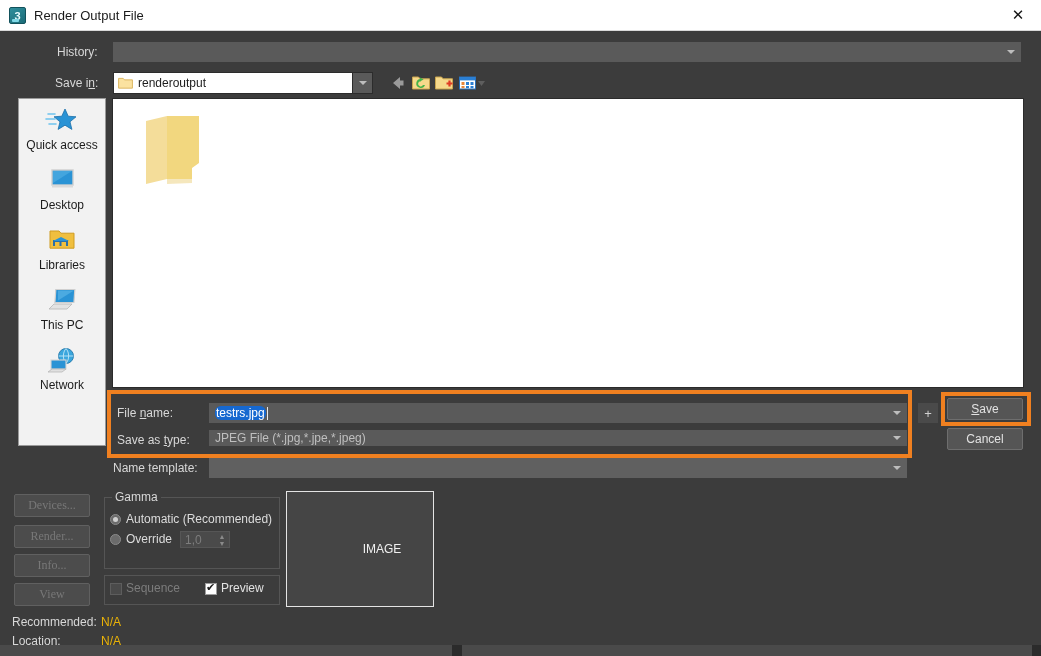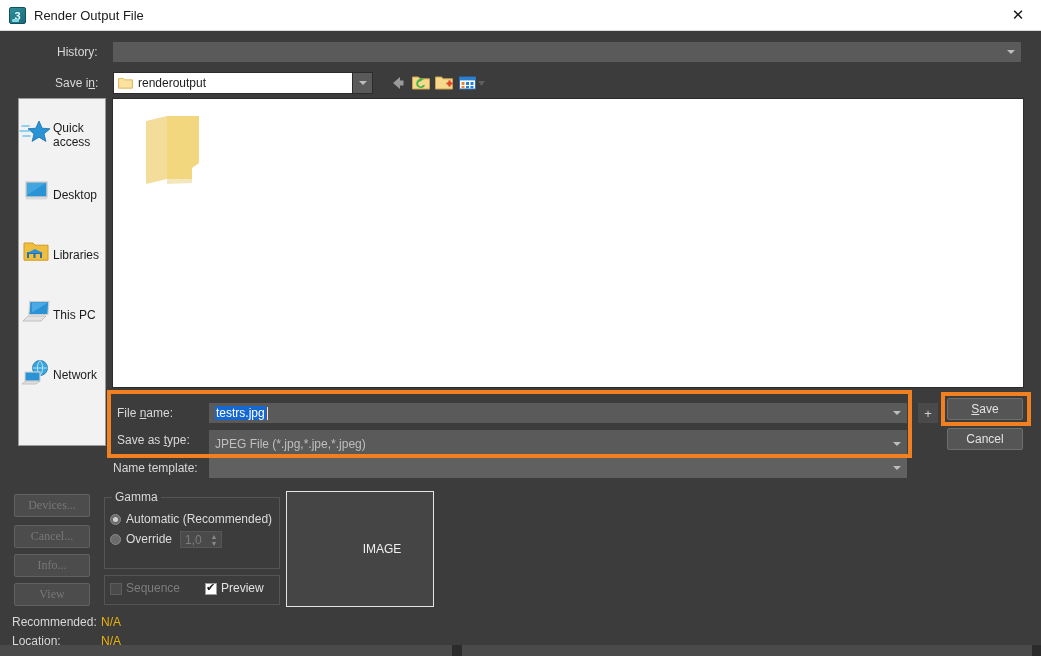--- a/index.html
+++ b/index.html
@@ -78,44 +78,44 @@
   
   .tbicon{ position:absolute; top:73px; width:20px; height:20px; cursor:pointer; }
 
   
   .places{
     position:absolute; left:18px; top:98px; width:88px; height:348px;
     background:#f2f2f2; border:1px solid #9a9a9a;
   }
   .place{
     position:relative; height:60px; width:100%;
-    display:flex; flex-direction:row; align-items:center; justify-content:flex-start;
+    display:flex; flex-direction:column; align-items:center; justify-content:flex-start;
     padding-top:8px; cursor:pointer;
   }
   .place .plabel{ color:#1b1b1b; font-size:12px; margin-top:3px; }
   .place .pic{ width:34px; height:28px; position:relative; }
 
   
   .filelist{
     position:absolute; left:112px; top:98px; width:912px; height:290px;
     background:#ffffff; border:1px solid #2b2b2b;
   }
   .big-folder{ position:absolute; left:30px; top:14px; width:62px; height:74px; }
 
   
   #filename-row-label{ position:absolute; left:117px; top:406px; }
   #savetype-row-label{ position:absolute; left:117px; top:433px; }
   #nametpl-row-label{ position:absolute; left:113px; top:461px; }
 
   #filename-field{ left:209px; top:403px; width:698px; height:20px; }
-  #savetype-field{ left:209px; top:430px; width:698px; height:28px; color:#bfbfbf; }
+  #savetype-field{ left:209px; top:430px; width:698px; height:16px; color:#bfbfbf; }
   #nametpl-field { left:209px; top:458px; width:698px; height:20px; background:#606060; }
 
   .sel-text{
-    background:#1668d0; color:#ffffff; padding:0 1px;
+    background:#1668d0; color:#ffffff; padding:0 1px;border-radius:6px;
   }
   .caret{
     display:inline-block; width:1px; height:13px; background:#e9e9e9;
     vertical-align:middle; margin-left:1px;
   }
 
   
   .hl{
     position:absolute; border:4px solid #f08020; pointer-events:none;
   }
@@ -176,21 +176,21 @@
     border-radius:50%; background:#d0d0d0;
   }
   .radio-label{ position:absolute; color:#dcdcdc; font-size:12px; }
 
   #rb-auto{ left:110px; top:514px; }
   #lb-auto{ left:126px; top:512px; }
   #rb-over{ left:110px; top:534px; }
   #lb-over{ left:126px; top:532px; }
 
   #override-spinner{
-    position:absolute; left:180px; top:531px; width:42px; height:17px;
+    position:absolute; left:180px; top:531px; width:50px; height:17px;
     background:#4a4a4a; border:1px solid #565656;
     color:#7d7d7d; font-size:12px; display:flex; align-items:flex-end; padding-left:4px;
   }
   #override-spinner .spin{
     position:absolute; right:1px; top:1px; width:12px; height:15px;
     display:flex; flex-direction:column; align-items:center; justify-content:space-around;
     color:#8a8a8a; font-size:7px; line-height:6px;
   }
 
   .chk{
@@ -381,21 +381,21 @@
 
 <div id="plus-btn">+</div>
 
 <div class="dlg-btn" id="save-button">
     <u>S</u>
     <span>ave</span>
   </div>
 <div class="dlg-btn" id="cancel-button">Cancel</div>
 
 <div class="sidebtn" id="devices-button">Devices...</div>
-<div class="sidebtn" id="setup-button">Cancel...</div>
+<div class="sidebtn" id="setup-button">Render...</div>
 <div class="sidebtn" id="info-button">Info...</div>
 <div class="sidebtn" id="view-button">View</div>
 
 <div class="stat-label" id="stat-row">Recommended:</div>
 <div class="stat-value" style="top:615px;">N/A</div>
 <div class="stat-label" id="loc-row">Location:</div>
 <div class="stat-value" style="top:634px;">N/A</div>
 
 <div class="group" id="gamma-group"></div>
 <div id="gamma-legend">Gamma</div>

